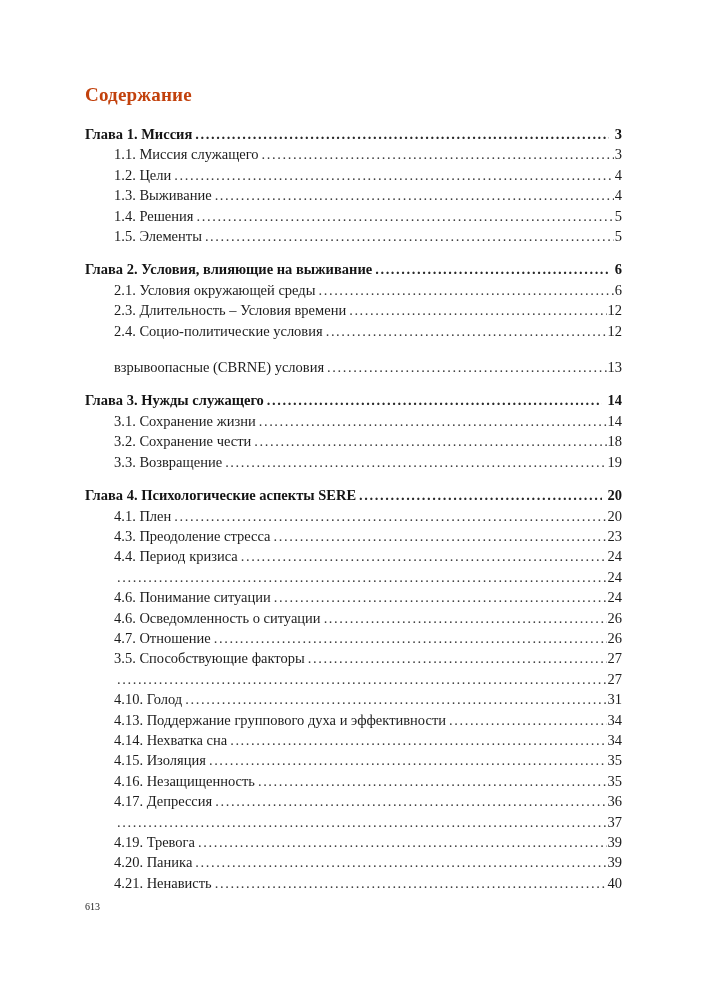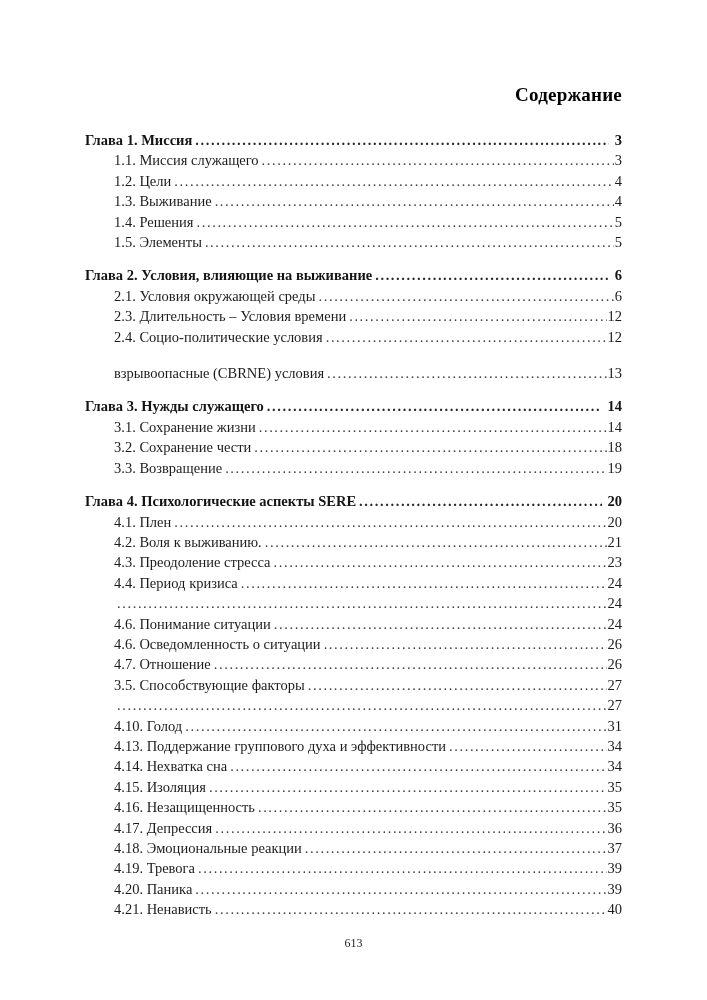--- a/index.html
+++ b/index.html
@@ -13,26 +13,26 @@
     height: 1000px;
     margin: 0 auto;
     background: #ffffff;
     box-sizing: border-box;
     padding: 84px 85px 0 85px;
     font-family: "Liberation Serif", "DejaVu Serif", serif;
     color: #1c1c1c;
     overflow: hidden;
   }
   .title {
-    margin: 0 0 24px 0;
-    text-align: right;
+    margin: 0 0 18px 0;
+    text-align: left;
     font-size: 19px;
     font-weight: bold;
     letter-spacing: 0.2px;
-    color: #000000;
+    color: #c2410c;
   }
   .toc { width: 100%; }
   .toc-row {
     display: flex;
     align-items: baseline;
     line-height: 20.4px;
     font-size: 14.5px;
     white-space: nowrap;
   }
   .toc-row.level-1 { padding-left: 29px; justify-content: center; }
@@ -55,23 +55,22 @@
   .dots::after {
     content: "................................................................................................................................................................................";
     letter-spacing: 1.6px;
   }
   .pagenum {
     flex: 0 0 auto;
     text-align: right;
   }
   .level-0 .pagenum { padding-left: 5px; }
   .footer {
-    margin-top: 16px;
-    text-align: center;
-    font-size: 12px;
+    margin-top: 8px;
+    font-size: 10px;
     color: #222222;
   }
 </style>
 </head>
 <body>
 
 <div class="page">
   <h1 class="title">Содержание</h1>
   <div class="toc" id="toc">
       <div class="toc-row level-0">
@@ -153,25 +152,20 @@
         <span class="label">Глава 4. Психологические аспекты SERE</span>
         <span class="dots"></span>
         <span class="pagenum">20</span>
       </div>
       <div class="toc-row level-1">
         <span class="label">4.1. Плен</span>
         <span class="dots"></span>
         <span class="pagenum">20</span>
       </div>
       <div class="toc-row level-1">
-        <span class="label">4.2. Воля к выживанию.</span>
-        <span class="dots"></span>
-        <span class="pagenum">21</span>
-      </div>
-      <div class="toc-row level-1">
         <span class="label">4.3. Преодоление стресса</span>
         <span class="dots"></span>
         <span class="pagenum">23</span>
       </div>
       <div class="toc-row level-1">
         <span class="label">4.4. Период кризиса</span>
         <span class="dots"></span>
         <span class="pagenum">24</span>
       </div>
       <div class="toc-row level-1">
@@ -226,21 +220,20 @@
         <span class="label">4.16. Незащищенность</span>
         <span class="dots"></span>
         <span class="pagenum">35</span>
       </div>
       <div class="toc-row level-1">
         <span class="label">4.17. Депрессия</span>
         <span class="dots"></span>
         <span class="pagenum">36</span>
       </div>
       <div class="toc-row level-1">
-        <span class="label">4.18. Эмоциональные реакции</span>
         <span class="dots"></span>
         <span class="pagenum">37</span>
       </div>
       <div class="toc-row level-1">
         <span class="label">4.19. Тревога</span>
         <span class="dots"></span>
         <span class="pagenum">39</span>
       </div>
       <div class="toc-row level-1">
         <span class="label">4.20. Паника</span>

